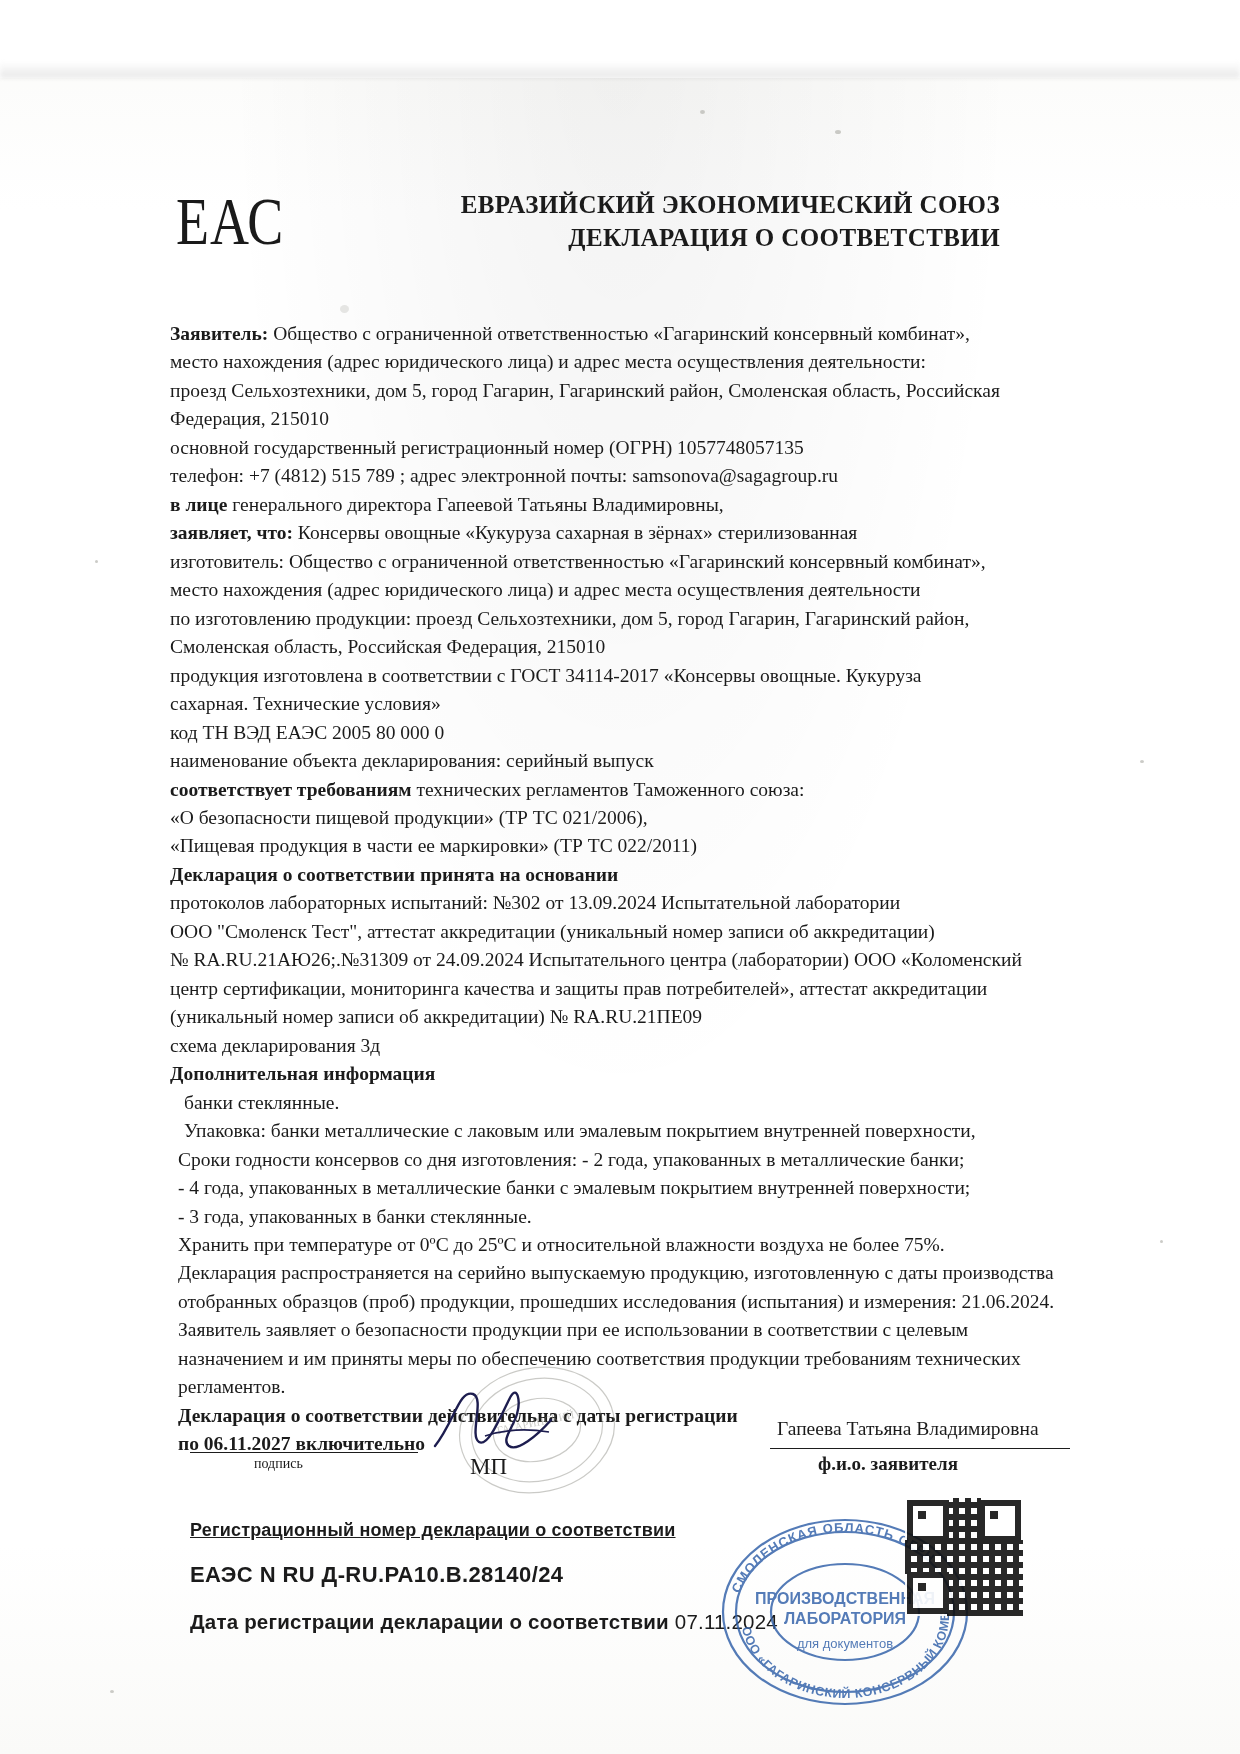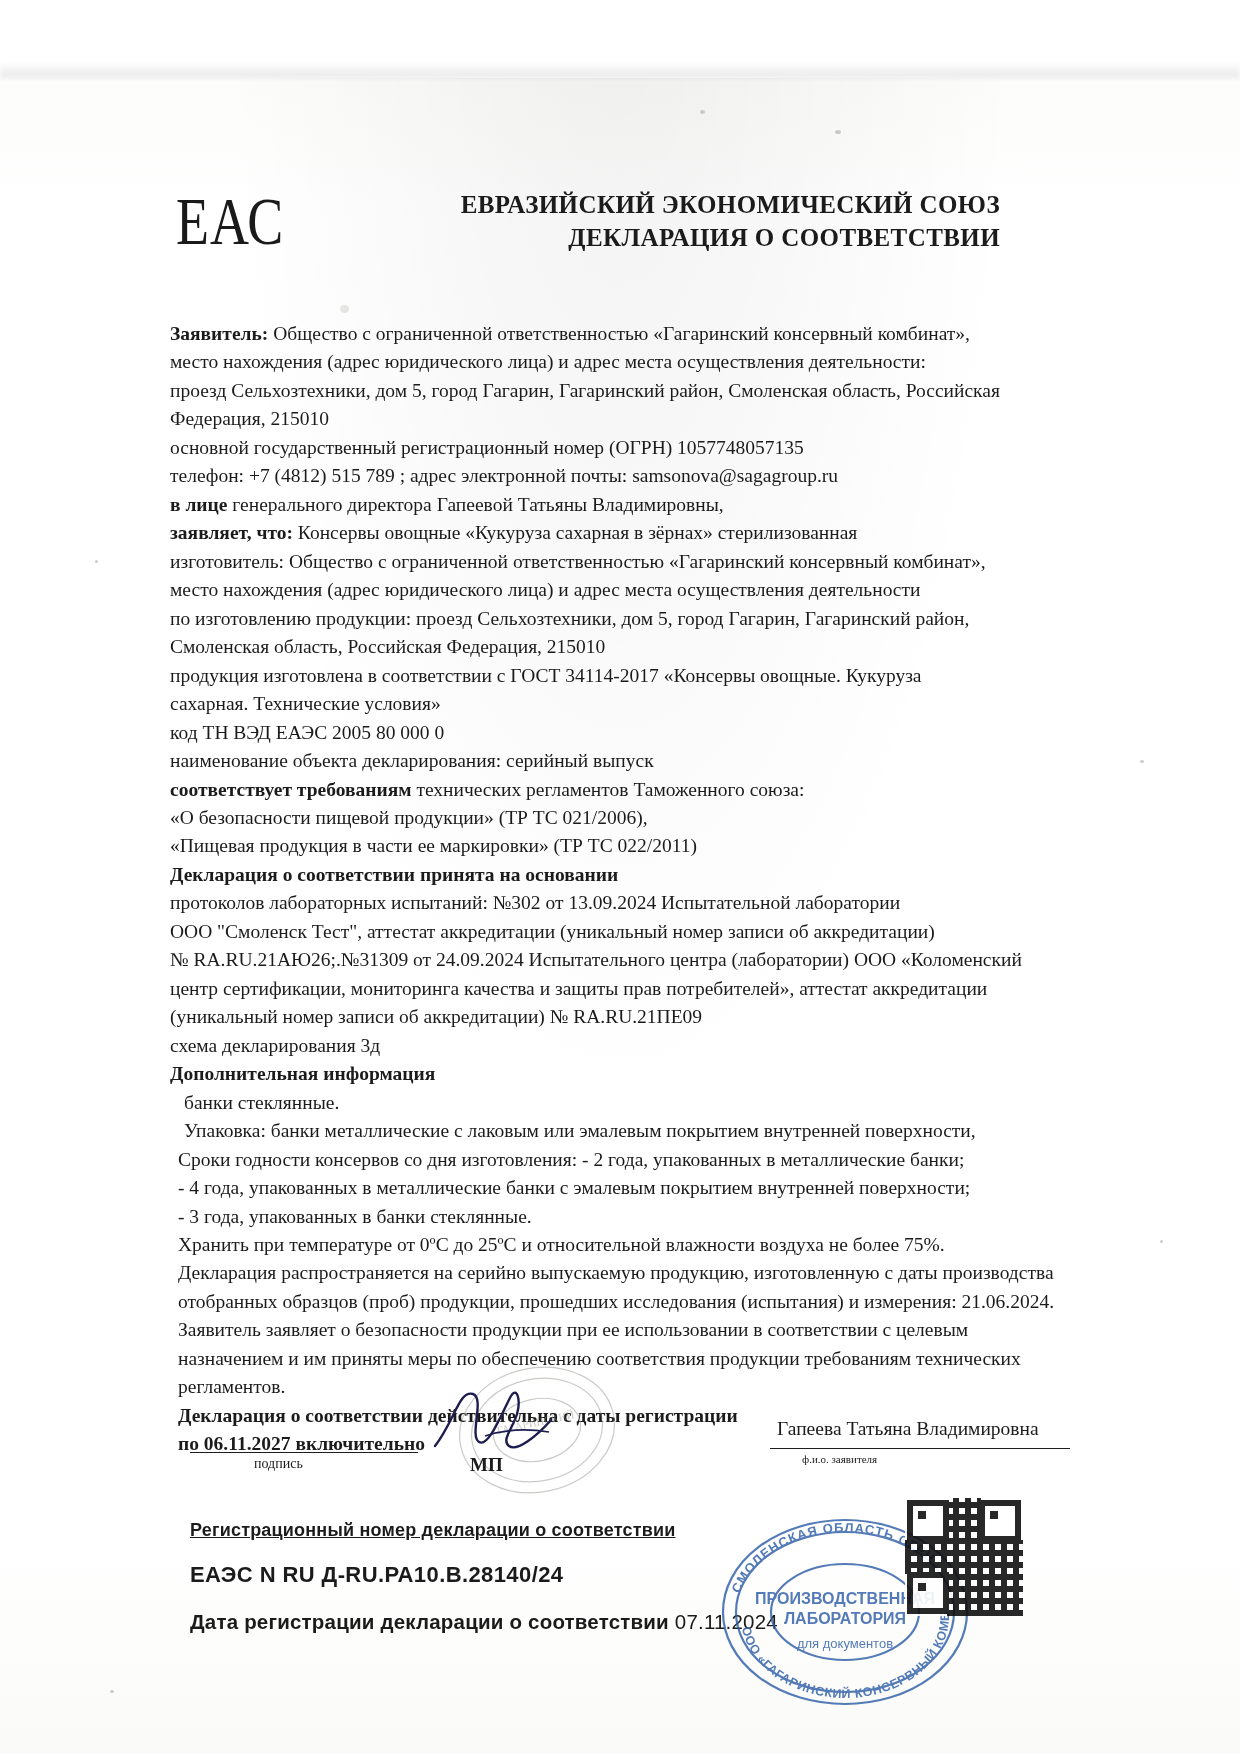--- a/index.html
+++ b/index.html
@@ -110,43 +110,43 @@
   .sign-label {
     position: absolute;
     left: 84px;
     top: 66px;
     font-size: 14px;
   }
   .mp-label {
     position: absolute;
     left: 300px;
     top: 64px;
-    font-size: 19px;
-    font-weight: bold;
+    font-size: 23px;
+    font-weight: normal;
     text-align: right;
   }
   .name-line {
     position: absolute;
     left: 600px;
     top: 58px;
     width: 300px;
     border-bottom: 1.4px solid #1d1d1d;
   }
   .name-text {
     position: absolute;
     left: 607px;
     top: 28px;
     font-size: 19.5px;
   }
   .name-caption {
     position: absolute;
-    left: 632px;
+    left: 648px;
     top: 63px;
-    font-size: 11px;
-    font-weight: normal;
+    font-size: 19px;
+    font-weight: bold;
   }
   
   .signature {
     position: absolute;
     left: 255px;
     top: -10px;
     width: 150px;
     height: 80px;
   }
 

